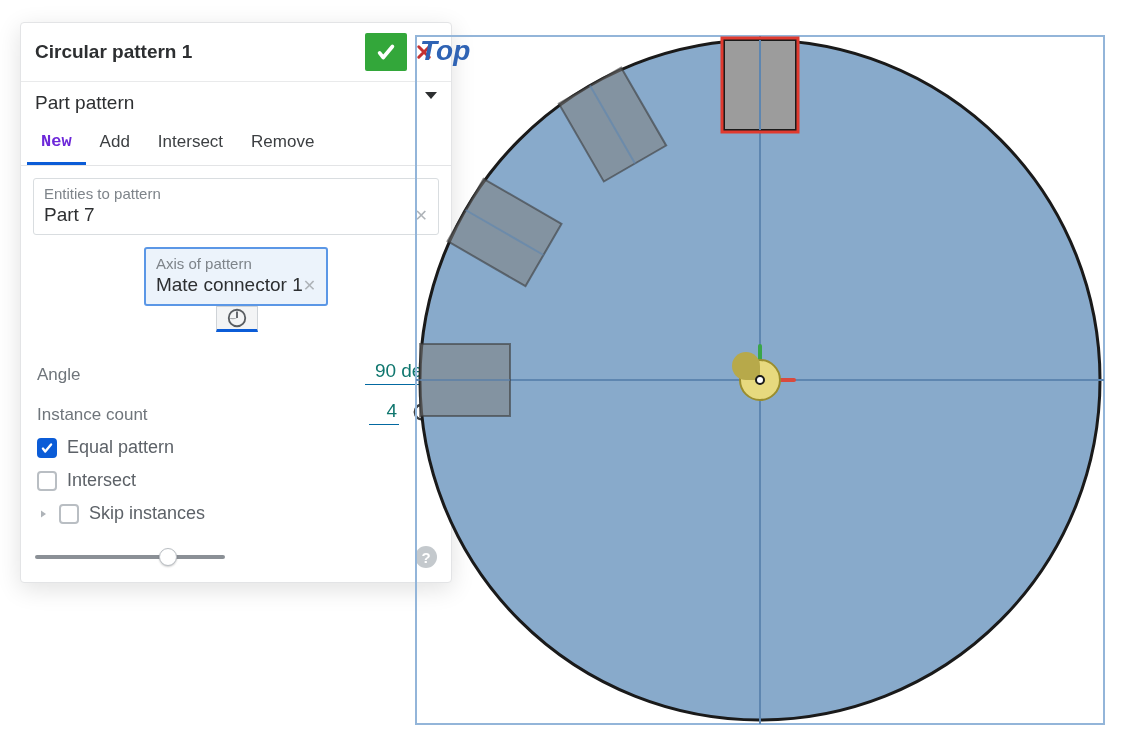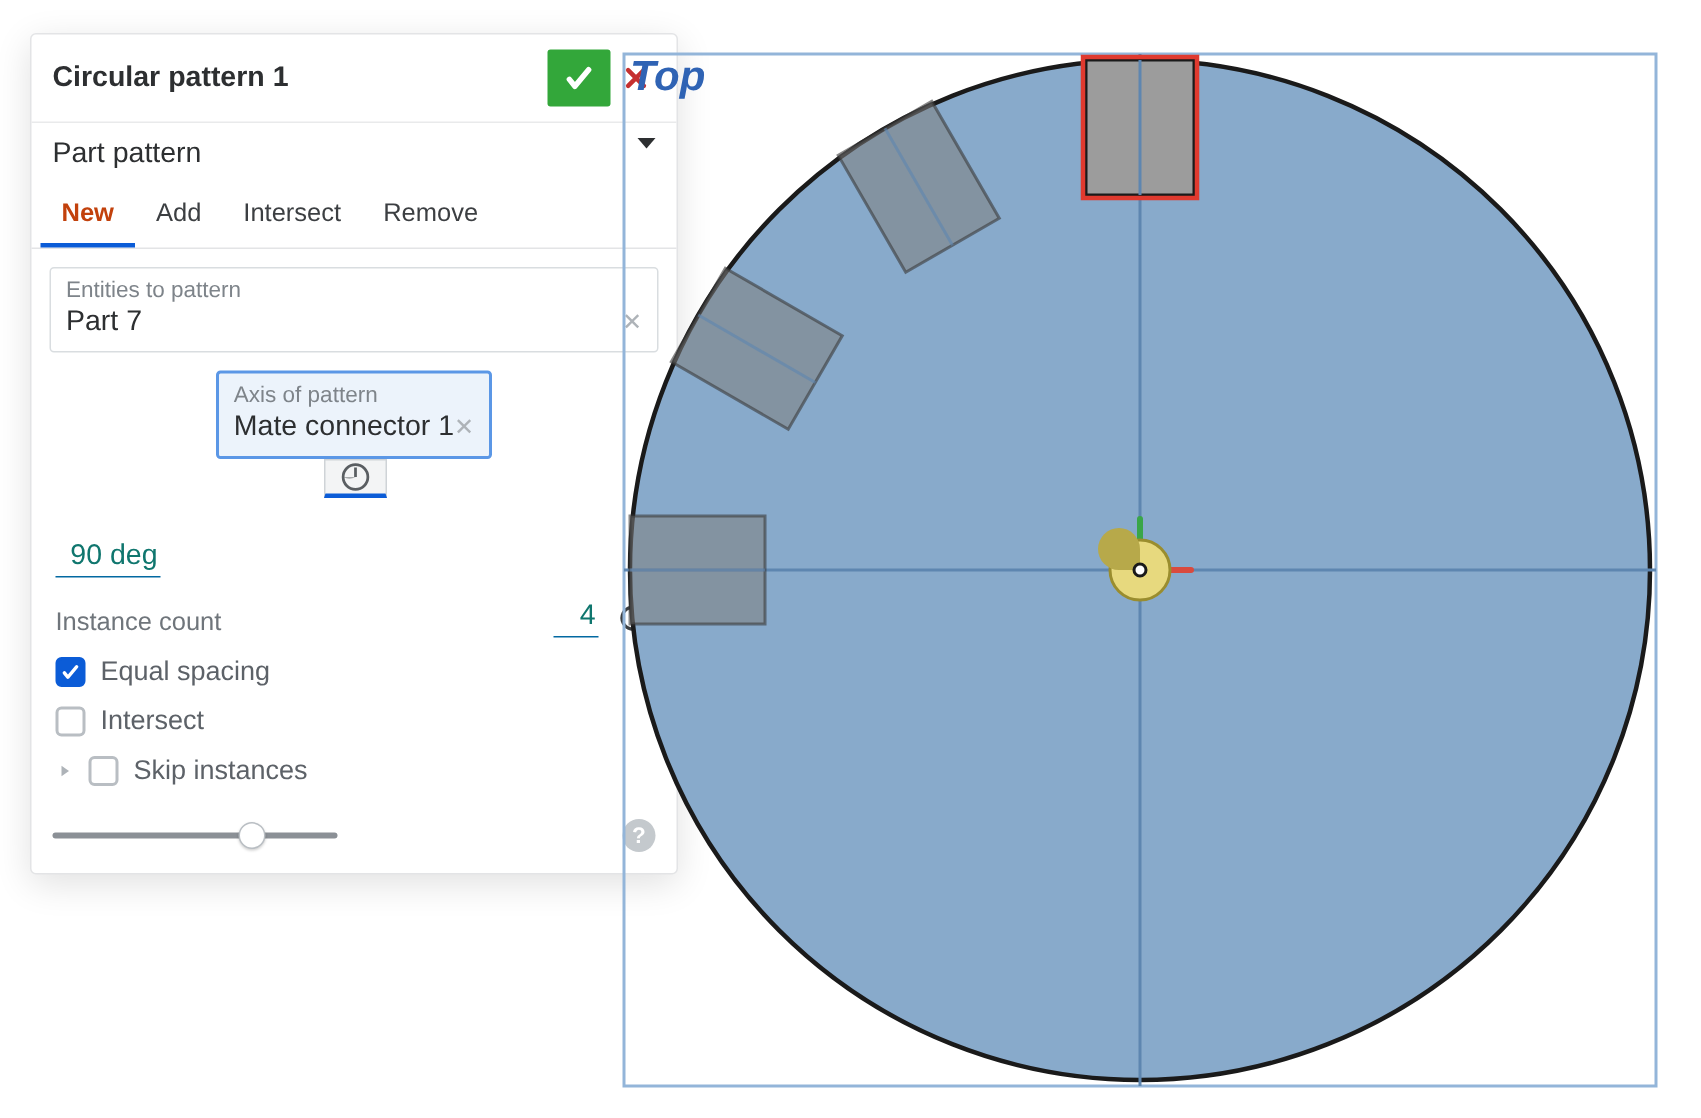--- a/index.html
+++ b/index.html
@@ -73,23 +73,24 @@
     padding: 0 6px;
   }
   .tab {
     padding: 10px 14px 10px 14px;
     font-size: 17px;
     color: #3c3f42;
     cursor: pointer;
     border-bottom: 3px solid transparent;
   }
   .tab.active {
-    color: #c2410c;
+    color: #6d28d9;
     font-weight: 600;
     border-bottom-color: #0b5cd7;
+    font-family: Liberation Mono, monospace;
   }
   .field-block {
     margin: 12px 12px 0 12px;
     border: 1px solid #d9dde0;
     border-radius: 3px;
     padding: 6px 10px 8px 10px;
     position: relative;
   }
   .field-block.selected {
     border: 2px solid #5b97e6;
@@ -276,41 +277,42 @@
       <div class="clock-btn">
         <svg width="22" height="22" viewBox="0 0 24 24">
           <circle cx="12" cy="12" r="9" fill="none" stroke="#5a5e62" stroke-width="2"></circle>
           <path d="M12 12 L12 5" stroke="#5a5e62" stroke-width="2" fill="none"></path>
           <path d="M12 12 A9 9 0 0 1 3 12" fill="#5a5e62" opacity="0.5"></path>
         </svg>
       </div>
     </div>
 
     <div class="num-row">
+      <div class="lbl">Angle</div>
       <div class="val">90 deg</div>
     </div>
 
     <div class="num-row">
       <div class="lbl">Instance count</div>
       <div class="val" style="min-width:30px">4</div>
       <div class="refresh-icon">
         <svg width="22" height="22" viewBox="0 0 24 24">
           <path fill="none" stroke="#3c3f42" stroke-width="2.4" d="M20 12a8 8 0 1 1-3-6.2"></path>
           <path fill="#3c3f42" d="M20 3v6h-6z"></path>
         </svg>
       </div>
     </div>
 
     <div class="check-row">
       <div class="cb checked">
         <svg width="14" height="14" viewBox="0 0 24 24">
             <path fill="none" stroke="#fff" stroke-width="4" stroke-linecap="round" stroke-linejoin="round" d="M5 13l4 5L19 6"></path>
           </svg>
       </div>
-      <span>Equal spacing</span>
+      <span>Equal pattern</span>
     </div>
 
     <div class="check-row">
       <div class="cb">
         
       </div>
       <span>Intersect</span>
     </div>
 
     <div class="check-row" style="padding-left:16px;">

